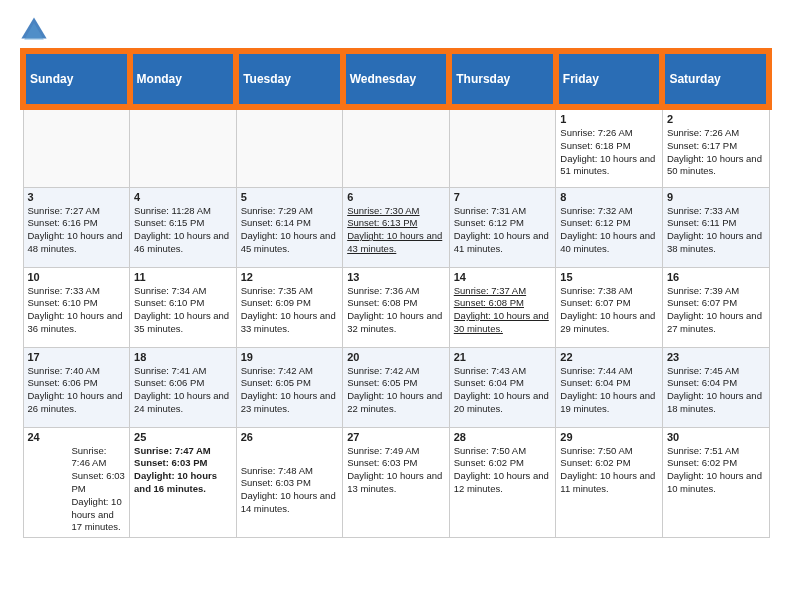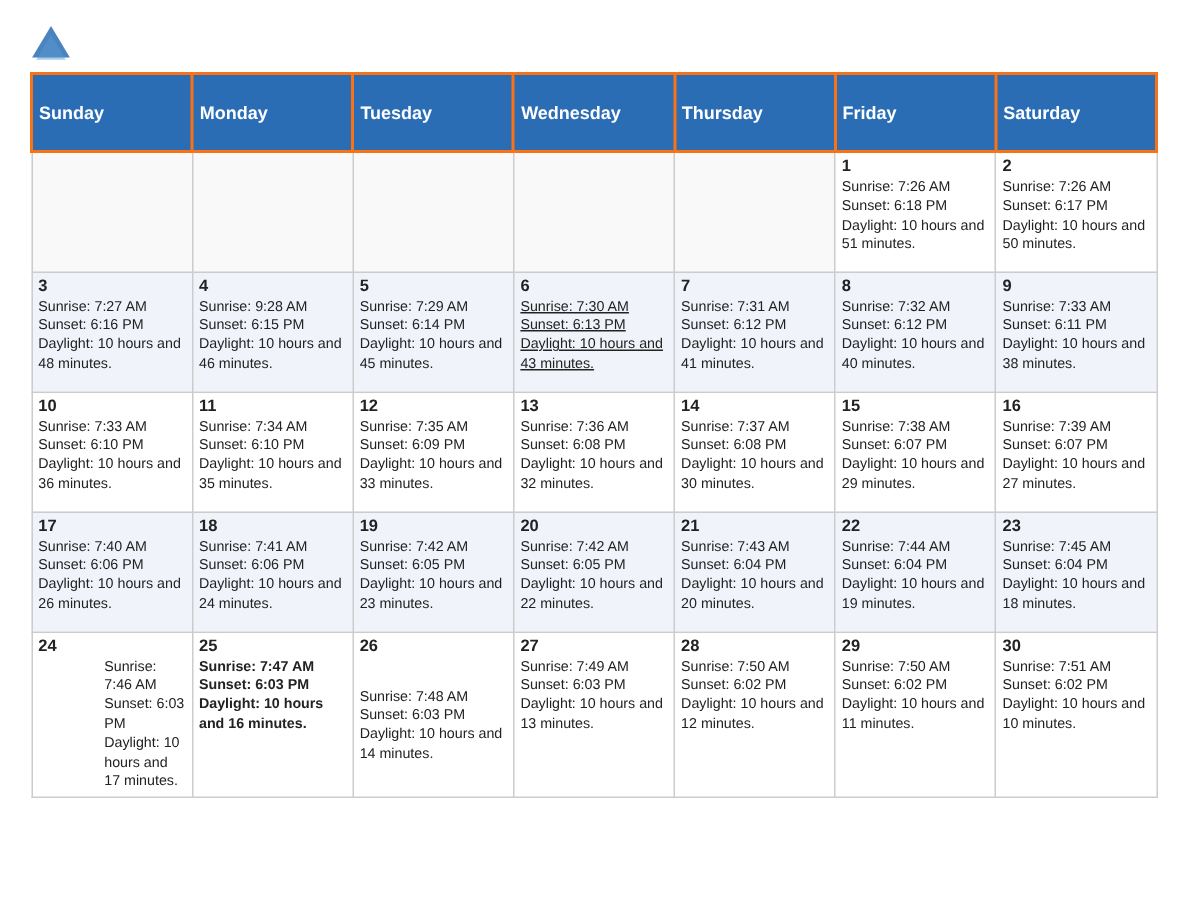--- a/index.html
+++ b/index.html
@@ -53,21 +53,21 @@
       border-collapse: collapse;
       table-layout: fixed;
     }
     .calendar-table th {
       background-color: #2a6db5;
       color: #fff;
       font-size: 12px;
       font-weight: bold;
       padding: 18px 4px;
       text-align: left;
-      border: 2px solid #f97316;
+      border: 6px solid #f97316;
     }
     .calendar-table td {
       border: 1px solid #ccc;
       vertical-align: top;
       padding: 3px 4px;
       font-size: 10px;
       color: #222;
       height: 80px;
       background: #fff;
     }
@@ -144,21 +144,21 @@
         </tr>
         <tr>
           <td>
             <span class="day-num">3</span>
             <div class="day-info" style="white-space: pre-line;">Sunrise: 7:27 AM
 Sunset: 6:16 PM
 Daylight: 10 hours and 48 minutes.</div>
           </td>
           <td>
             <span class="day-num">4</span>
-            <div class="day-info" style="white-space: pre-line;">Sunrise: 9:28 AM
+            <div class="day-info" style="white-space: pre-line;">Sunrise: 11:28 AM
 Sunset: 6:15 PM
 Daylight: 10 hours and 46 minutes.</div>
           </td>
           <td>
             <span class="day-num">5</span>
             <div class="day-info" style="white-space: pre-line;">Sunrise: 7:29 AM
 Sunset: 6:14 PM
 Daylight: 10 hours and 45 minutes.</div>
           </td>
           <td>
@@ -206,21 +206,21 @@
 Daylight: 10 hours and 33 minutes.</div>
           </td>
           <td>
             <span class="day-num">13</span>
             <div class="day-info" style="white-space: pre-line;">Sunrise: 7:36 AM
 Sunset: 6:08 PM
 Daylight: 10 hours and 32 minutes.</div>
           </td>
           <td>
             <span class="day-num">14</span>
-            <div class="day-info" style="white-space: pre-line;">Sunrise: 7:37 AM
+            <div class="day-info" style="white-space: pre-line; text-decoration: underline;">Sunrise: 7:37 AM
 Sunset: 6:08 PM
 Daylight: 10 hours and 30 minutes.</div>
           </td>
           <td>
             <span class="day-num">15</span>
             <div class="day-info" style="white-space: pre-line;">Sunrise: 7:38 AM
 Sunset: 6:07 PM
 Daylight: 10 hours and 29 minutes.</div>
           </td>
           <td>

